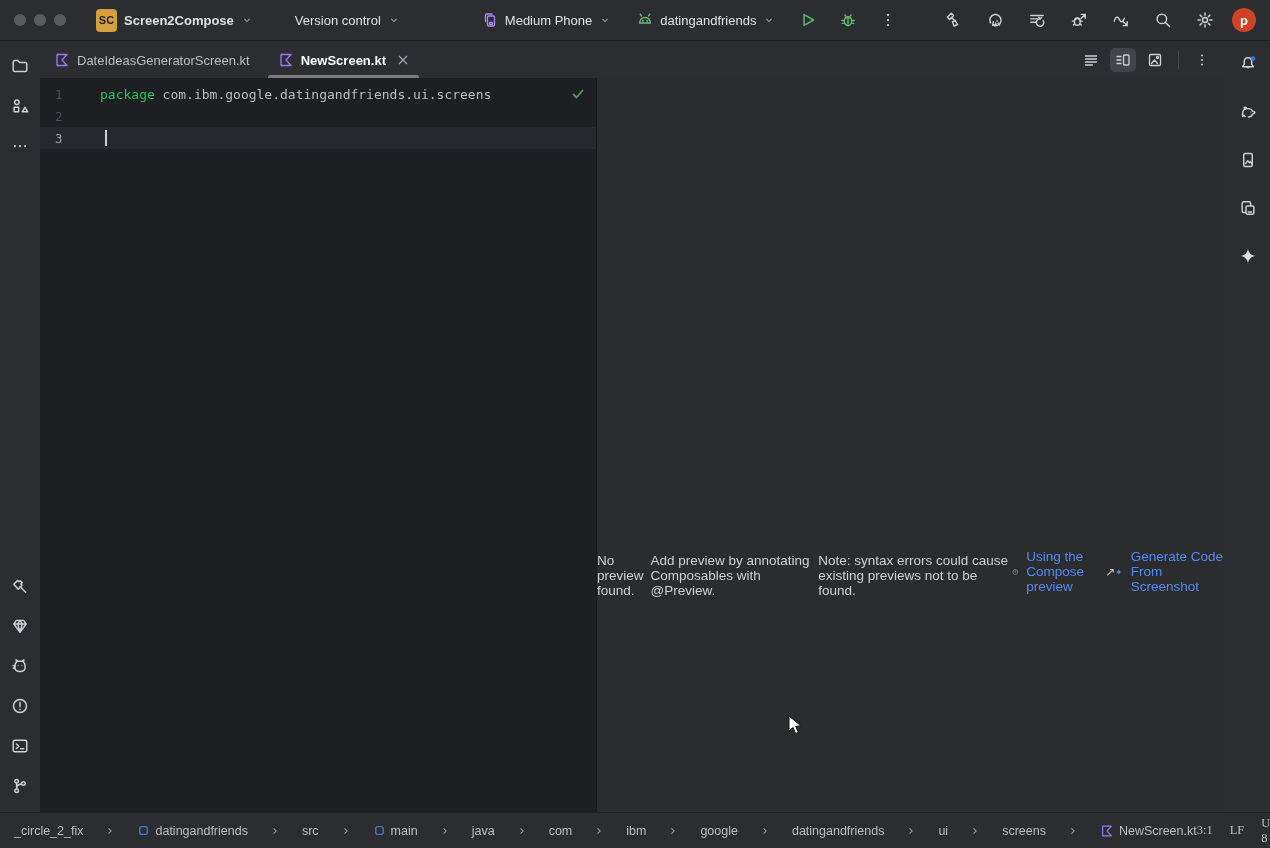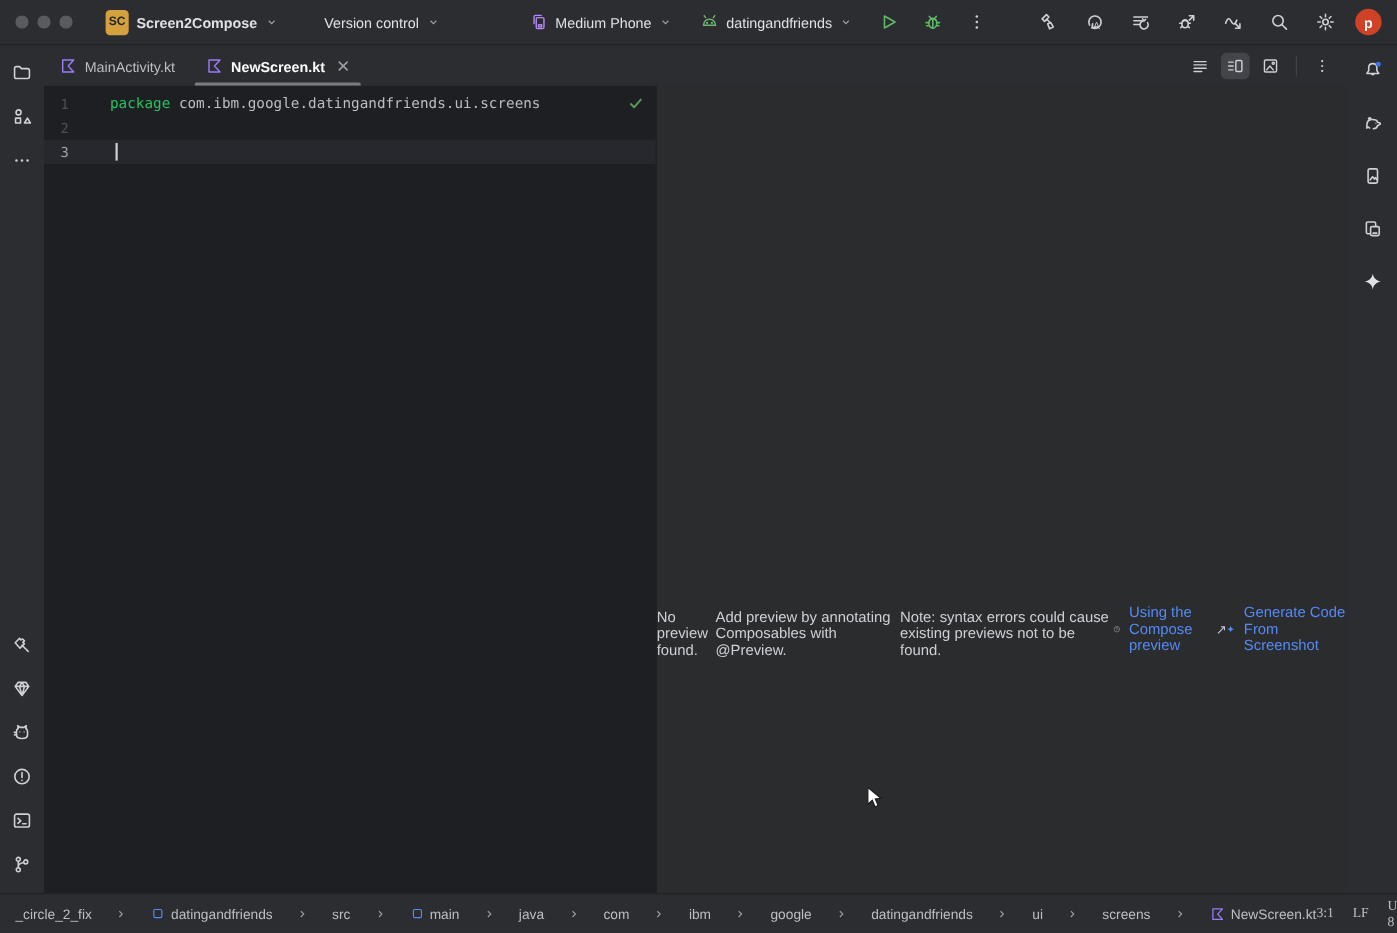--- a/index.html
+++ b/index.html
@@ -344,21 +344,21 @@
   </div>
 </div>
 
 <div class="center">
 
   <div class="tabbar">
     <div class="tab">
       <svg class="ic ic16" style="stroke:#9b7bf7" viewBox="0 0 16 16">
           <use href="#sym-kotlin"></use>
         </svg>
-      <span>MainActivity.kt</span>
+      <span>DateIdeasGeneratorScreen.kt</span>
     </div>
     <div class="tab active">
       <svg class="ic ic16" style="stroke:#9b7bf7" viewBox="0 0 16 16">
           <use href="#sym-kotlin"></use>
         </svg>
       <span>NewScreen.kt</span>
       <svg class="close-x" viewBox="0 0 12 12">
           <path d="M2 2l8 8M10 2l-8 8"></path>
         </svg>
     </div>

